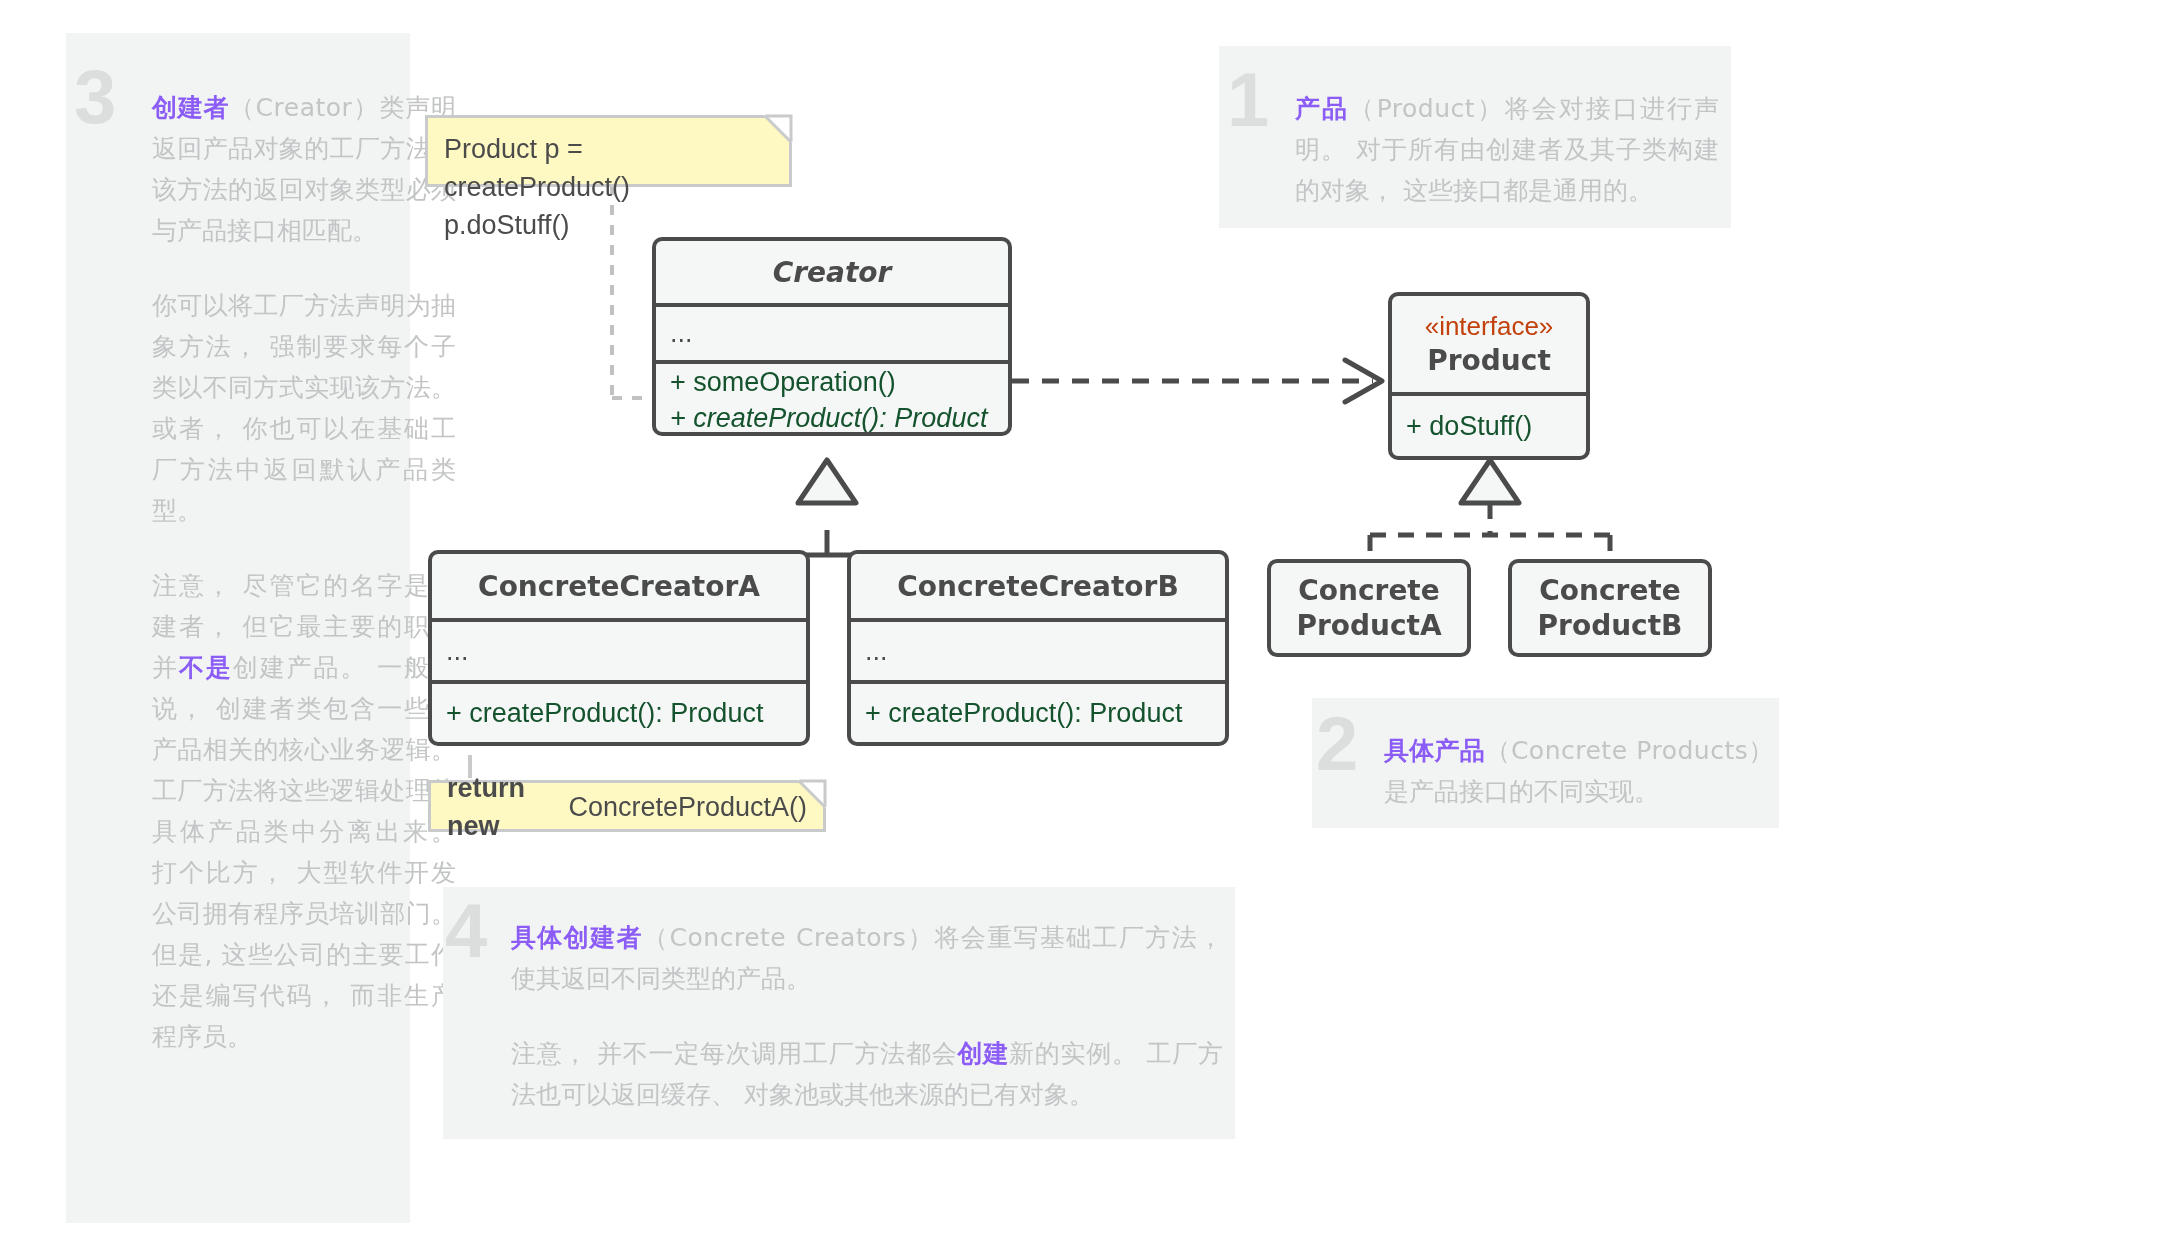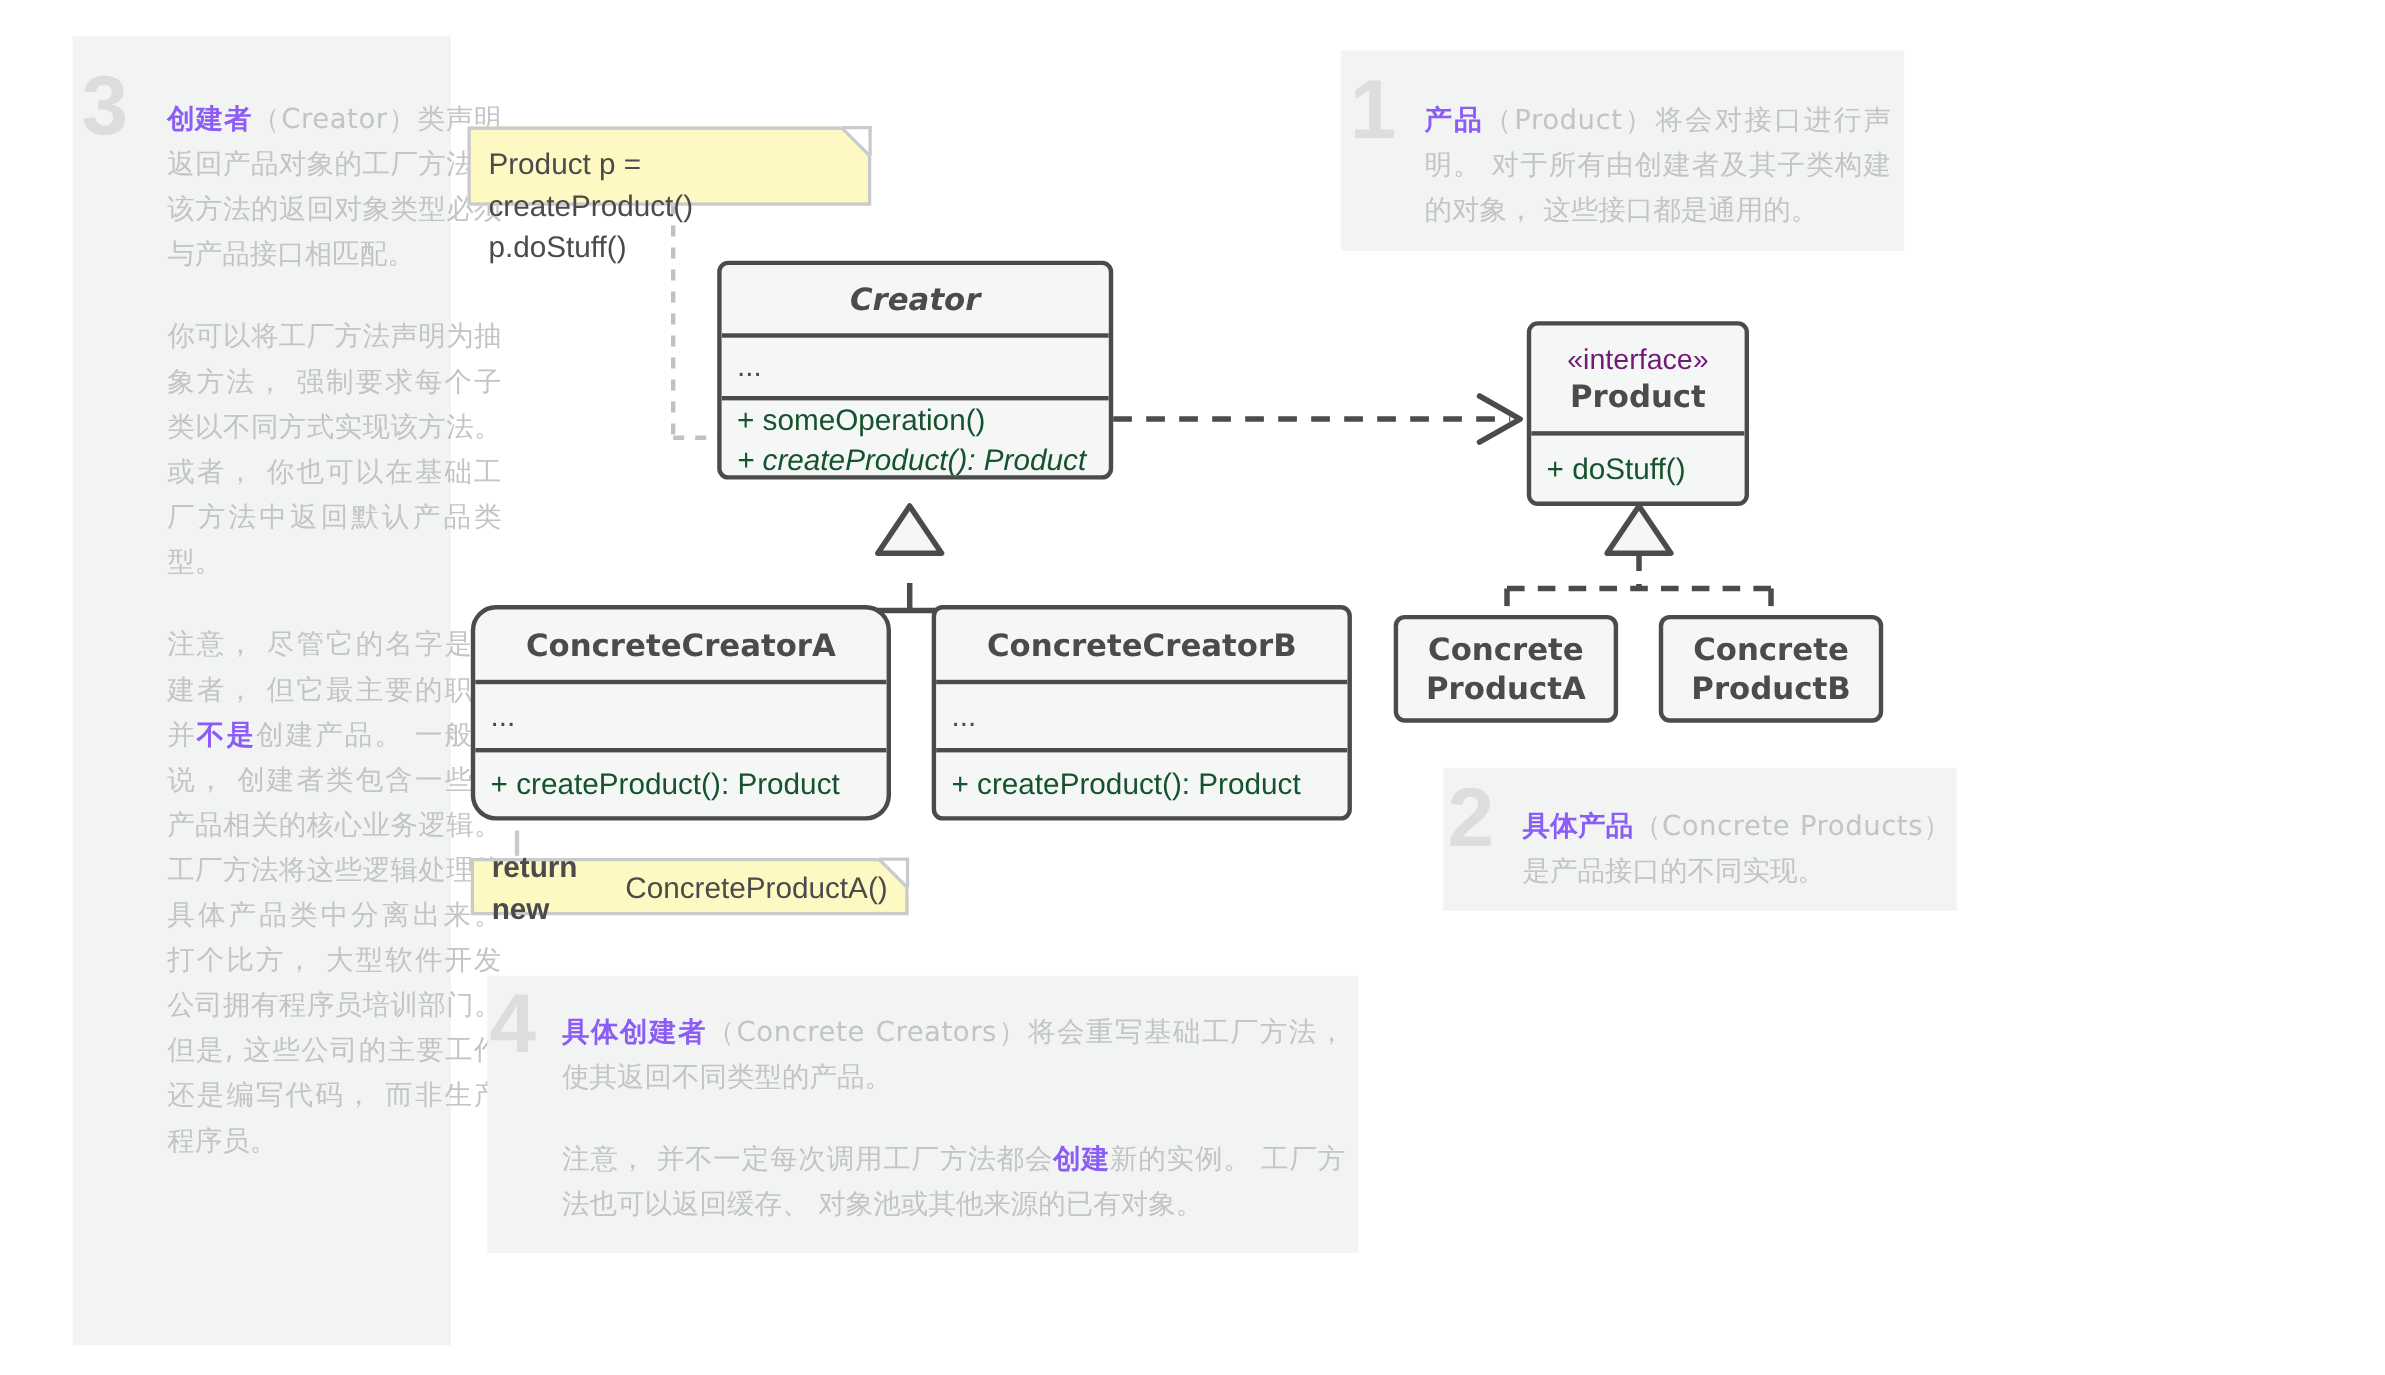--- a/index.html
+++ b/index.html
@@ -72,21 +72,21 @@
     display: flex;
     align-items: center;
     justify-content: center;
     flex-direction: column;
     line-height: 1.25;
   }
   .uml .title.italic { font-style: italic; }
   .uml .stereo {
     font-weight: normal;
     font-style: normal;
-    color: #701a75;
+    color: #c2410c;
     font-size: 26px;
     font-family: "Liberation Sans", "DejaVu Sans", sans-serif;
   }
   .uml .member {
     color: #14532d;
     font-size: 27px;
     padding-left: 14px;
     display: flex;
     flex-direction: column;
     justify-content: center;
@@ -396,21 +396,21 @@
   <div class="uml" style="left:1388px; top:292px; width:202px; height:168px;">
     <div class="sect title" style="height:96px;">
       <span class="stereo">«interface»</span>
       <span>Product</span>
     </div>
     <div class="sect member" style="height:64px;">
       <div>+ doStuff()</div>
     </div>
   </div>
 
-  <div class="uml" style="left:428px; top:550px; width:382px; height:196px;border-radius:23px;">
+  <div class="uml" style="left:428px; top:550px; width:382px; height:196px;">
     <div class="sect title" style="height:64px;">ConcreteCreatorA</div>
     <div class="sect dots" style="height:62px;">...</div>
     <div class="sect member" style="height:62px;">
       <div>+ createProduct(): Product</div>
     </div>
   </div>
 
   <div class="uml" style="left:847px; top:550px; width:382px; height:196px;">
     <div class="sect title" style="height:64px;">ConcreteCreatorB</div>
     <div class="sect dots" style="height:62px;">...</div>

